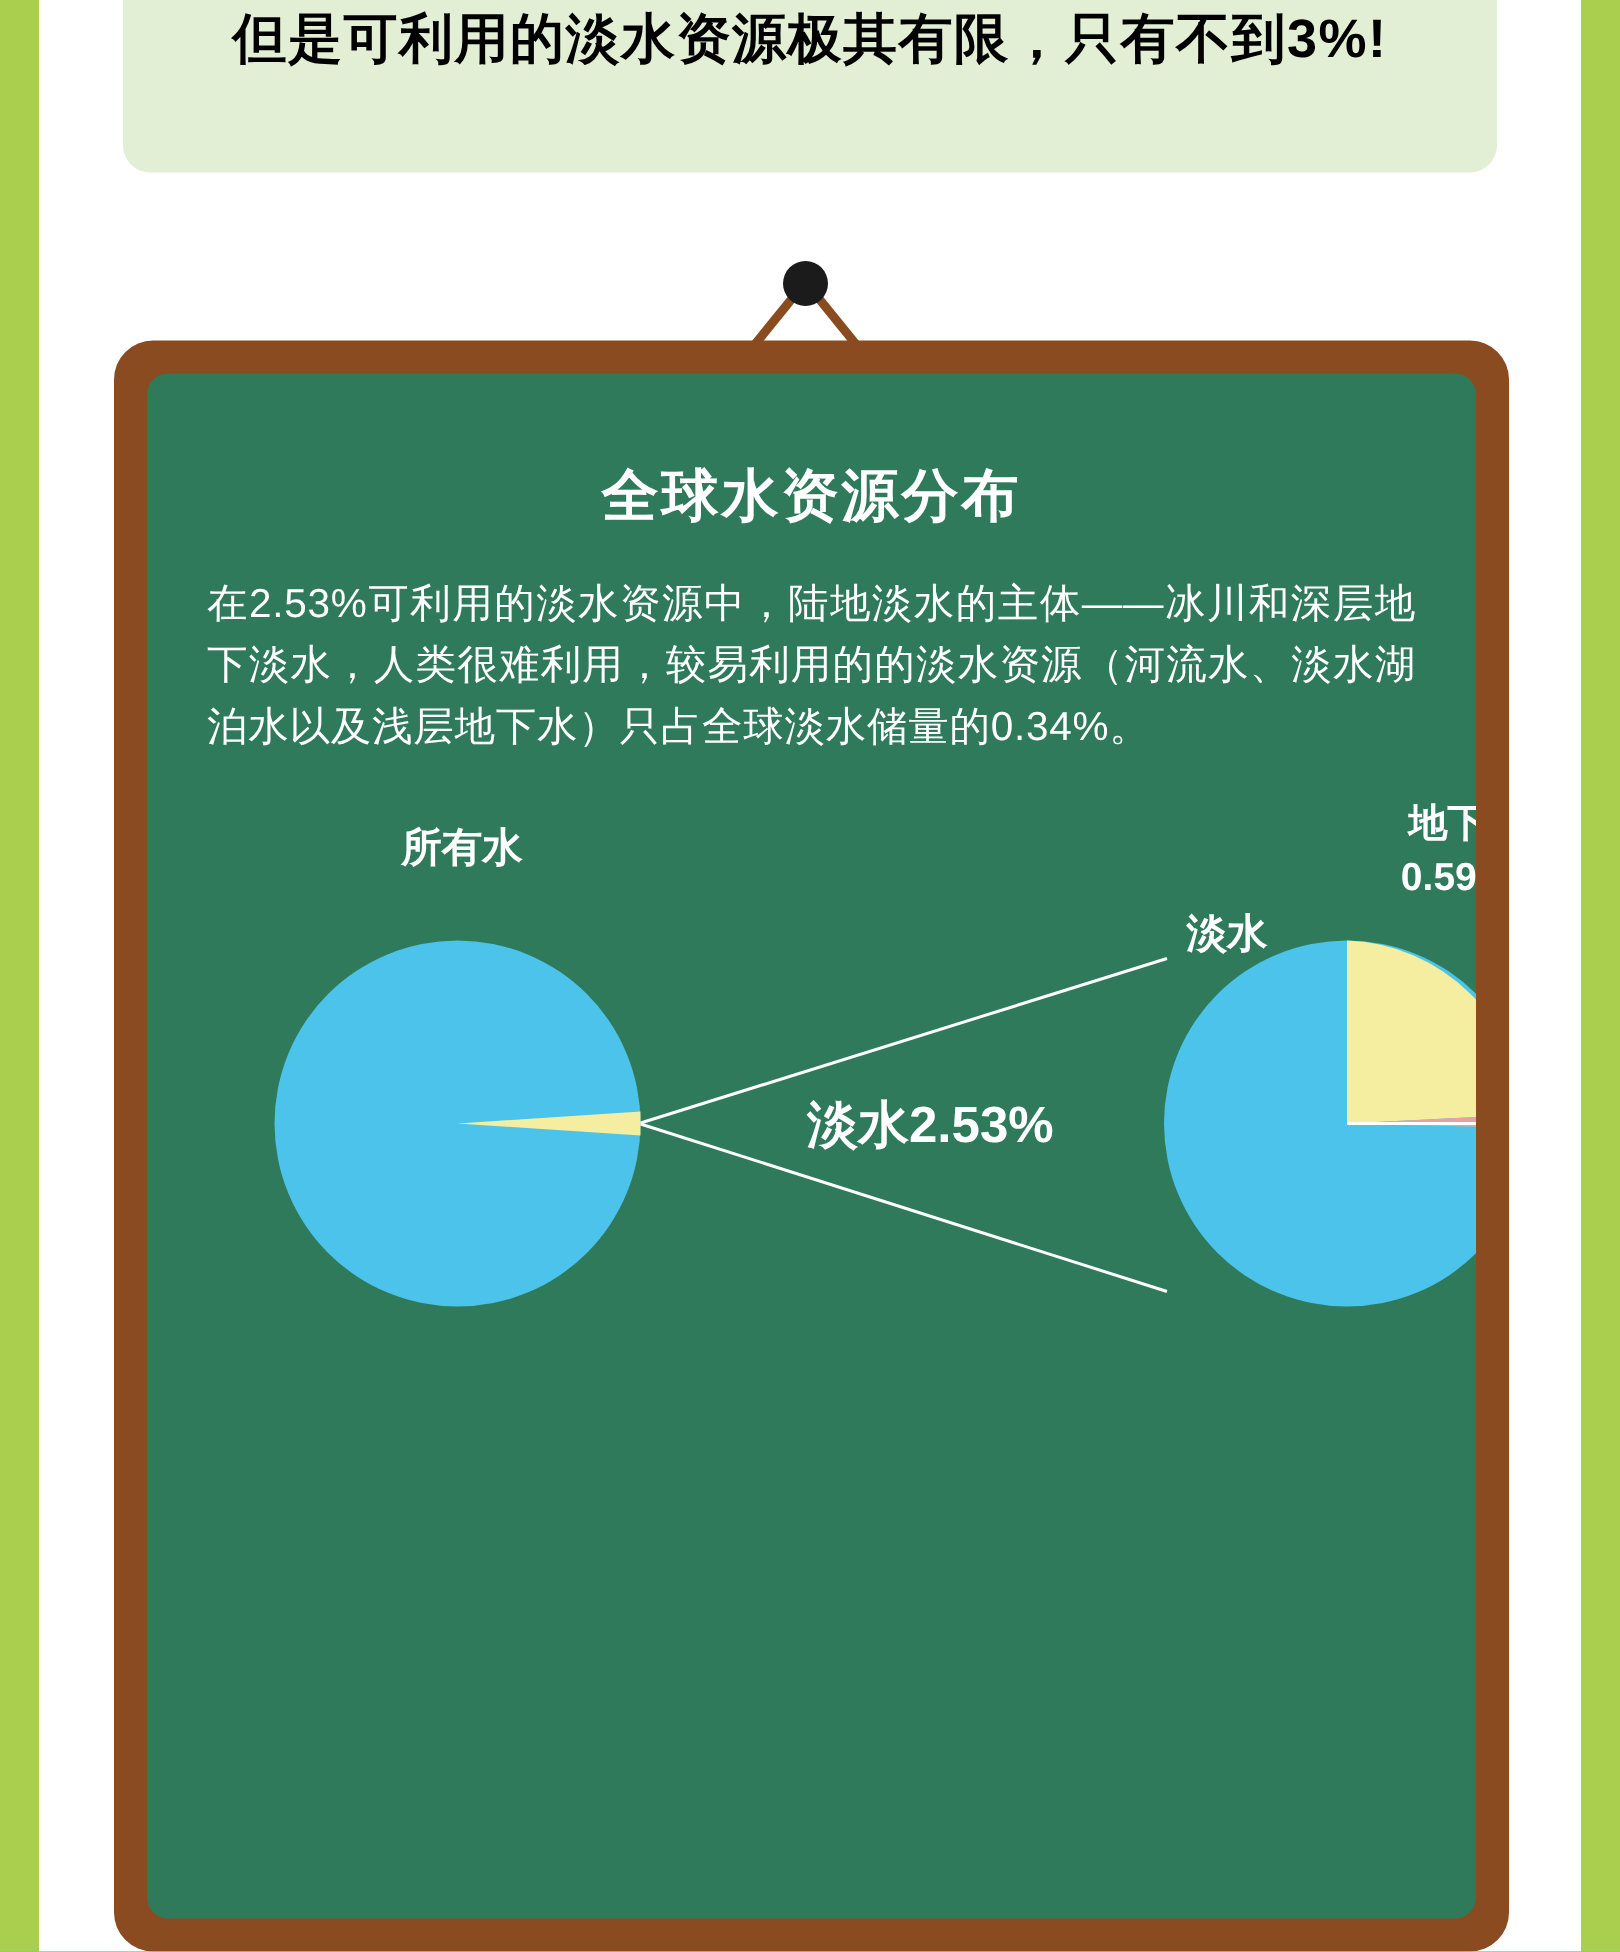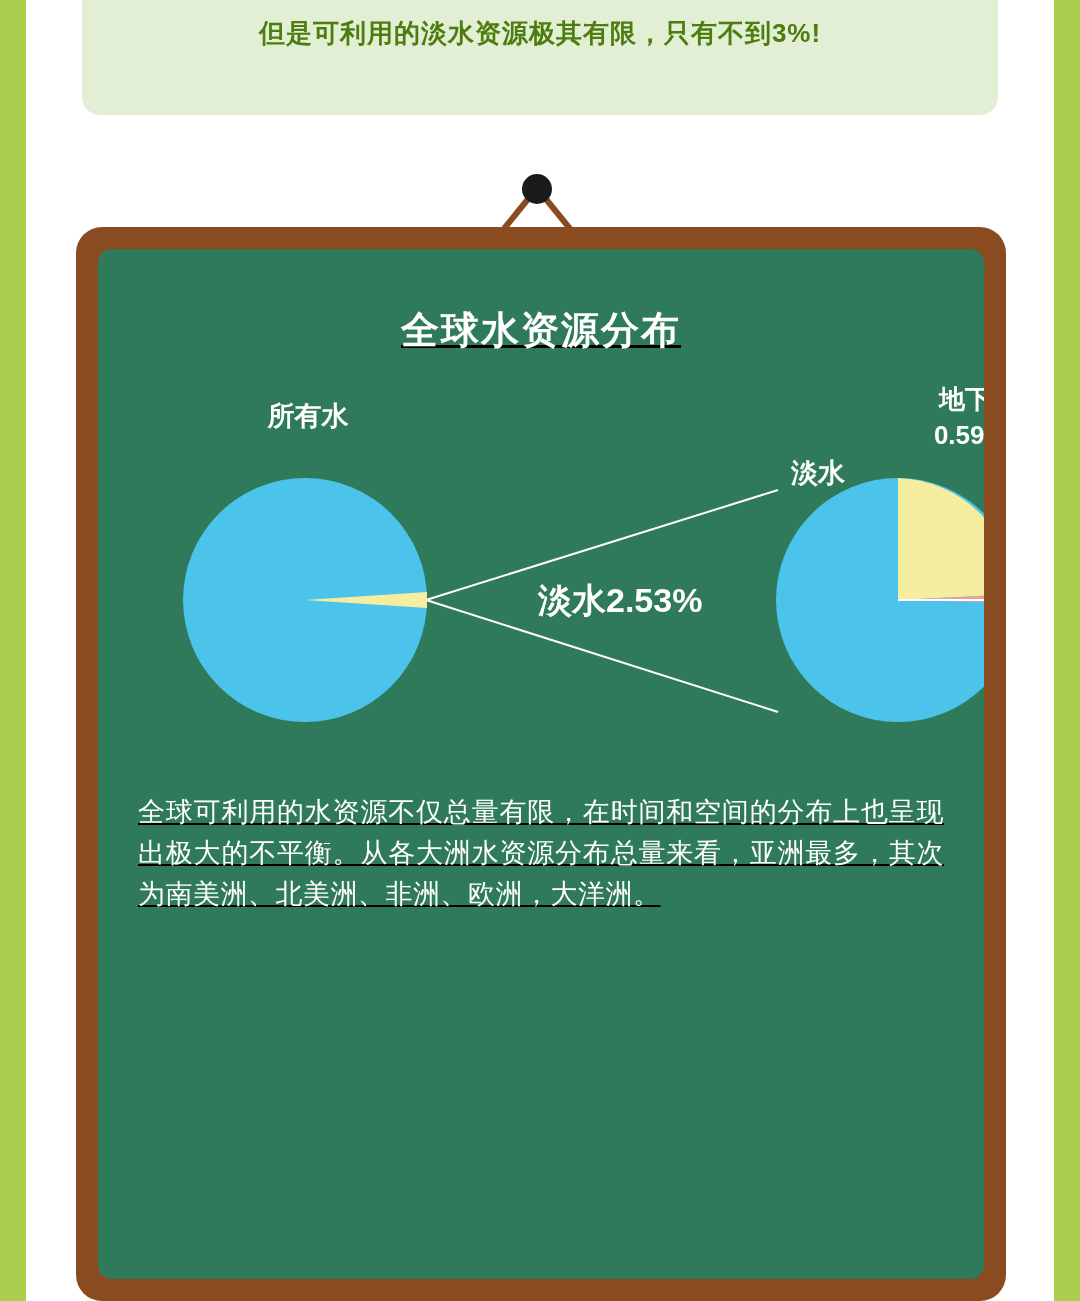--- a/index.html
+++ b/index.html
@@ -45,23 +45,23 @@
     height: 155px;
     background: #e3efd4;
     border-radius: 0 0 18px 18px;
     box-sizing: border-box;
     display: flex;
     align-items: flex-end;
     justify-content: center;
     padding-bottom: 64px;
   }
   .top-banner-text {
-    font-size: 26px;
-    font-weight: bold;
-    color: #4d7c0f;
+    font-size: 36px;
+    font-weight: bold;
+    color: #000000;
     letter-spacing: 1px;
     white-space: nowrap;
   }
 
   
   .hanger {
     position: absolute;
     left: 0;
     top: 160px;
     width: 1028px;
@@ -98,21 +98,20 @@
   .board-outer {
     position: absolute;
     left: 50px;
     top: 227px;
     width: 930px;
     height: 1074px;
     background: #8a4b20;
     border-radius: 26px;
     box-sizing: border-box;
     padding: 22px;
-    text-decoration: underline;
   }
   .board-inner {
     width: 100%;
     height: 100%;
     background: #2f7a5a;
     border-radius: 14px;
     box-sizing: border-box;
     padding: 36px 40px 0 40px;
     position: relative;
     overflow: hidden;
@@ -188,20 +187,21 @@
     <div class="hanger-rope-left"></div>
     <div class="hanger-rope-right"></div>
     <div class="hanger-knob"></div>
   </div>
 
   <div class="board-outer">
     <div class="board-inner">
 
       <div class="board-title">全球水资源分布</div>
 
+      <div class="board-para">在2.53%可利用的淡水资源中，陆地淡水的主体——冰川和深层地下淡水，人类很难利用，较易利用的的淡水资源（河流水、淡水湖泊水以及浅层地下水）只占全球淡水储量的0.34%。</div>
 
       <div class="chart-area">
 
         <svg class="svg-chart" width="850" height="400" viewBox="0 0 850 400">
 
           <line x1="288" y1="218" x2="640" y2="108" stroke="#ffffff" stroke-width="2"></line>
           <line x1="288" y1="218" x2="640" y2="330" stroke="#ffffff" stroke-width="2"></line>
 
           <g>
             <circle cx="167" cy="218" r="122" fill="#4cc3ea"></circle>
@@ -222,18 +222,17 @@
         <div class="pie-label big" style="left:110px; top:18px; width:120px;text-align:center;">所有水</div>
 
         <div class="pie-label big" style="left:630px; top:30px; width:100px;margin-top:45px;">淡水</div>
 
         <div class="pie-label" style="left:750px; top:2px; width:180px;">地下水</div>
         <div class="pie-label" style="left:750px; top:38px; width:180px;">0.592%</div>
 
         <div class="inline-callout" style="left:400px; top:196px;">淡水2.53%</div>
       </div>
 
-      <div class="board-para bottom">全球可利用的水资源不仅总量有限，在时间和空间的分布上也呈现出极大的不平衡。从各大洲水资源分布总量来看，亚洲最多，其次为南美洲、北美洲、非洲、欧洲，大洋洲。</div>
 
     </div>
   </div>
 
 </div>
 
 </body></html>

